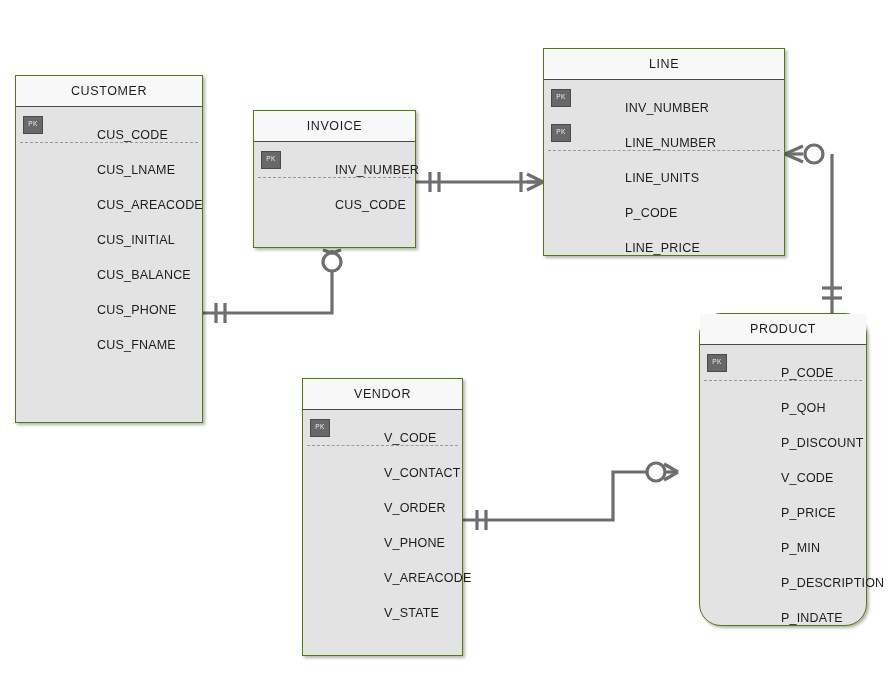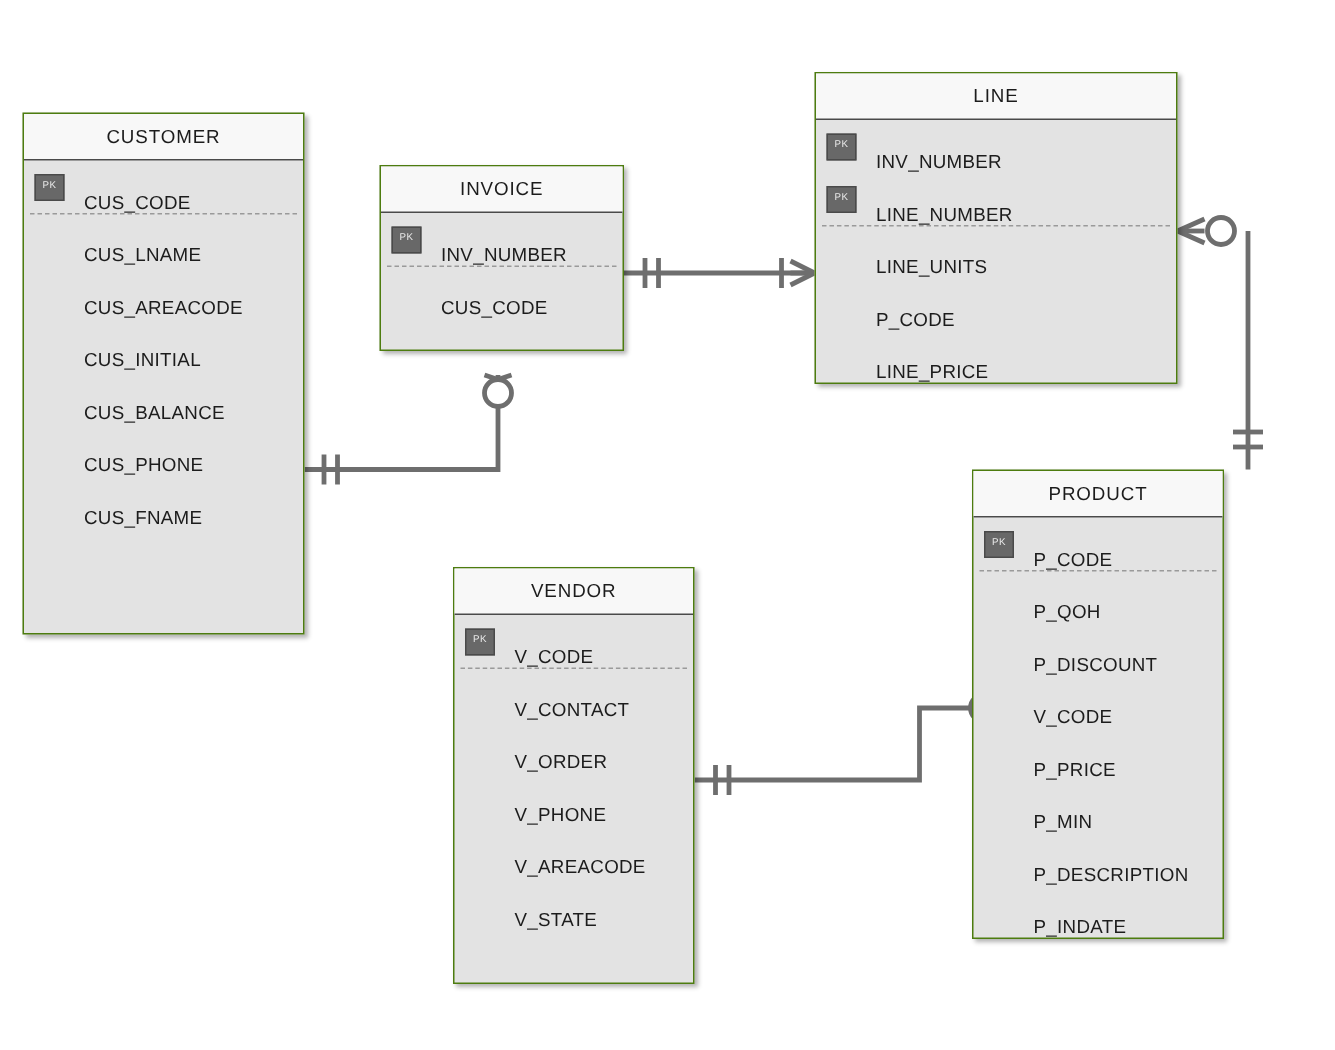--- a/index.html
+++ b/index.html
@@ -46,21 +46,21 @@
     width:18px;height:16px;
     background:#686868;
     border:1px solid #4a4a4a;
     color:#eaeaea;
     font-size:6.5px;
     line-height:14px;
     text-align:center;
     letter-spacing:.3px;
   }
   .attr-label{
-    padding-left:40px;
+    padding-left:81px;
     font-size:12.5px;
     color:#1c1c1c;
     letter-spacing:.2px;
     margin-top:20px;
   }
   .pk-divider{
     position:absolute;
     left:4px;right:4px;
     border-top:1px dashed #9a9a9a;
     height:0;
@@ -150,21 +150,21 @@
         </div>
         <div class="attr">
           <div class="attr-label">CUS_PHONE</div>
         </div>
         <div class="attr">
           <div class="attr-label">CUS_FNAME</div>
         </div>
         <div class="pk-divider" style="top: 35px;"></div>
       </div>
     </div>
-    <div class="entity" style="left: 253px; top: 110px; width: 163px; height: 124px;">
+    <div class="entity" style="left: 253px; top: 110px; width: 163px; height: 138px;">
       <div class="entity-title">INVOICE</div>
       <div class="attr-list">
         <div class="attr">
           <div class="pk-badge">PK</div>
           <div class="attr-label">INV_NUMBER</div>
         </div>
         <div class="attr">
           <div class="attr-label">CUS_CODE</div>
         </div>
         <div class="pk-divider" style="top: 35px;"></div>
@@ -186,21 +186,21 @@
         </div>
         <div class="attr">
           <div class="attr-label">P_CODE</div>
         </div>
         <div class="attr">
           <div class="attr-label">LINE_PRICE</div>
         </div>
         <div class="pk-divider" style="top: 70px;"></div>
       </div>
     </div>
-    <div class="entity" style="left: 648px; top: 313px; width: 168px; height: 313px;">
+    <div class="entity" style="left: 699px; top: 313px; width: 168px; height: 313px; border-radius: 22px;">
       <div class="entity-title">PRODUCT</div>
       <div class="attr-list">
         <div class="attr">
           <div class="pk-badge">PK</div>
           <div class="attr-label">P_CODE</div>
         </div>
         <div class="attr">
           <div class="attr-label">P_QOH</div>
         </div>
         <div class="attr">

